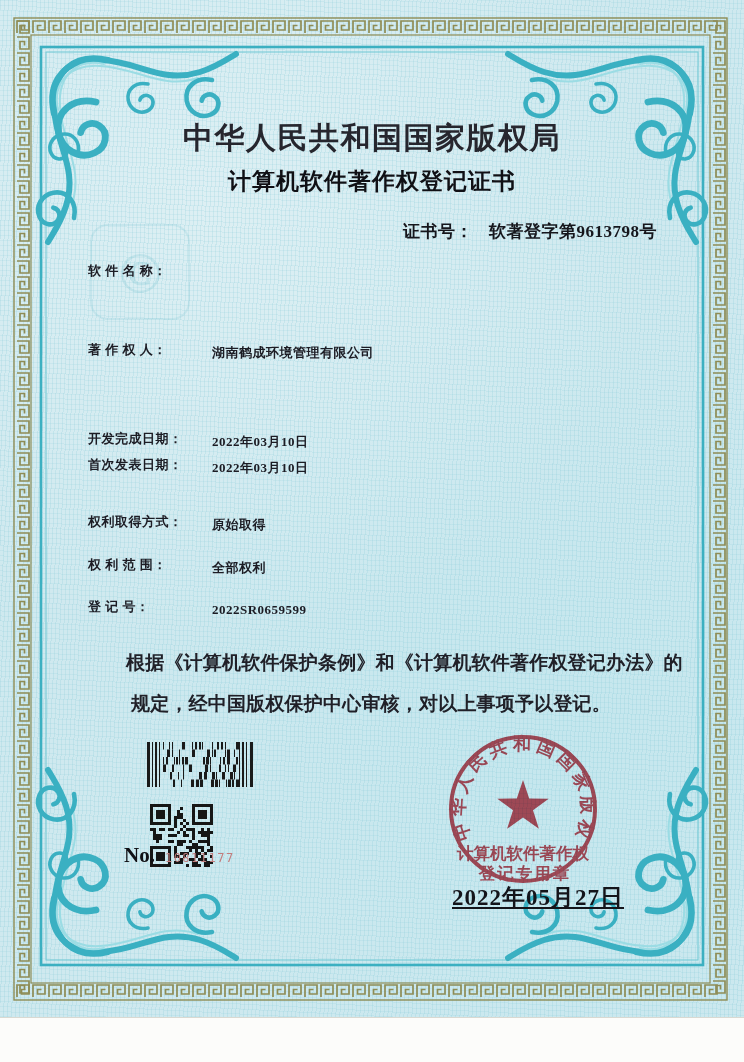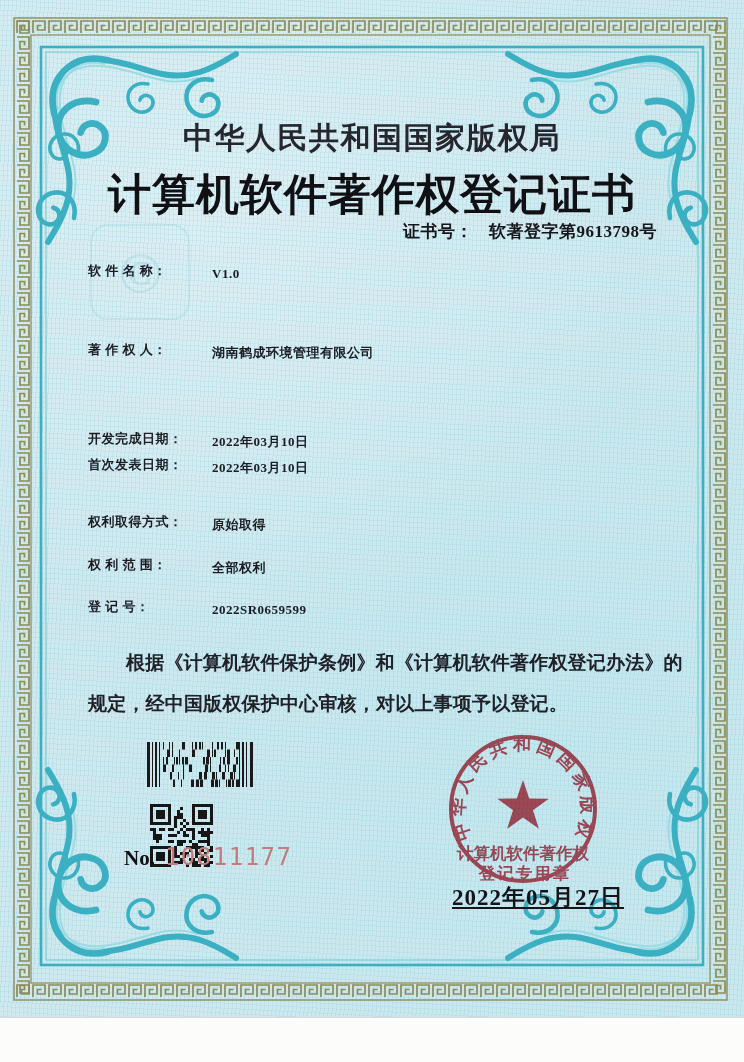--- a/index.html
+++ b/index.html
@@ -24,21 +24,21 @@
     display:flex;align-items:center;justify-content:center;opacity:.55;
   }
   .watermark span{font-size:58px;color:rgba(96,183,198,.38);font-weight:bold;}
 
   .title{
     position:absolute;top:118px;left:0;width:744px;text-align:center;
     font-size:30px;font-weight:bold;letter-spacing:1.5px;color:#26262e;
   }
   .subtitle{
     position:absolute;top:166px;left:0;width:744px;text-align:center;
-    font-size:43px;font-weight:900;letter-spacing:1px;color:#101015;
+    font-size:23px;font-weight:900;letter-spacing:1px;color:#101015;
   }
   .certno{
     position:absolute;top:220px;right:87px;
     font-size:17px;font-weight:bold;color:#16161c;letter-spacing:.5px;
   }
   .certno .cv{margin-left:16px;}
 
   .row{
     position:absolute;left:88px;display:flex;align-items:flex-start;
     font-size:13px;font-weight:600;color:#1c1c24;letter-spacing:.5px;white-space:nowrap;
@@ -46,30 +46,30 @@
   .row .lab{flex:0 0 124px;font-weight:bold;}
   .row .val{line-height:24px;}
   .r0{top:262px}.r1{top:341px}.r2{top:430px}.r3{top:456px}
   .r4{top:513px}.r5{top:556px}.r6{top:598px}
 
   .statement{
     position:absolute;left:88px;top:642px;width:606px;
     font-size:19px;line-height:41px;font-weight:600;color:#202028;letter-spacing:.2px;
   }
   .statement .l1{text-indent:2em;display:block;}
-  .statement .l2{display:block;}
+  .statement .l2{display:block;margin-left:43px;}
 
   .barcode{position:absolute;left:147px;top:742px;}
   .qrcode{position:absolute;left:150px;top:804px;}
 
   .serial{position:absolute;left:124px;top:843px;display:flex;align-items:baseline;}
   .serial .pfx{font-size:21px;font-weight:bold;color:#101015;}
   .serial .num{
     margin-left:10px;font-family:"DejaVu Sans Mono",monospace;
-    font-size:24px;color:#c17d7d;letter-spacing:1.5px;
+    font-size:12px;color:#c17d7d;letter-spacing:1.5px;
   }
 
   .seal{position:absolute;left:437px;top:723px;mix-blend-mode:multiply;opacity:.92;}
   .seal text{fill:#c6404d;font-weight:bold;}
 
   .issue-date{
     position:absolute;left:452px;top:882px;
     font-size:23px;font-weight:bold;color:#14141a;letter-spacing:1px;text-decoration:underline;
   }
 
@@ -334,21 +334,20 @@
 
   <div class="title">中华人民共和国国家版权局</div>
   <div class="subtitle">计算机软件著作权登记证书</div>
   <div class="certno">
     <span>证书号：</span><span class="cv">软著登字第9613798号</span>
   </div>
 
   <div class="row r0">
     <span class="lab">软  件  名  称：</span>
     <span class="val">
-      <span style="display:block">V1.0</span>
     </span>
   </div>
   <div class="row r1">
     <span class="lab">著  作  权  人：</span>
     <span class="val">湖南鹤成环境管理有限公司</span>
   </div>
   <div class="row r2">
     <span class="lab">开发完成日期：</span>
     <span class="val">2022年03月10日</span>
   </div>

